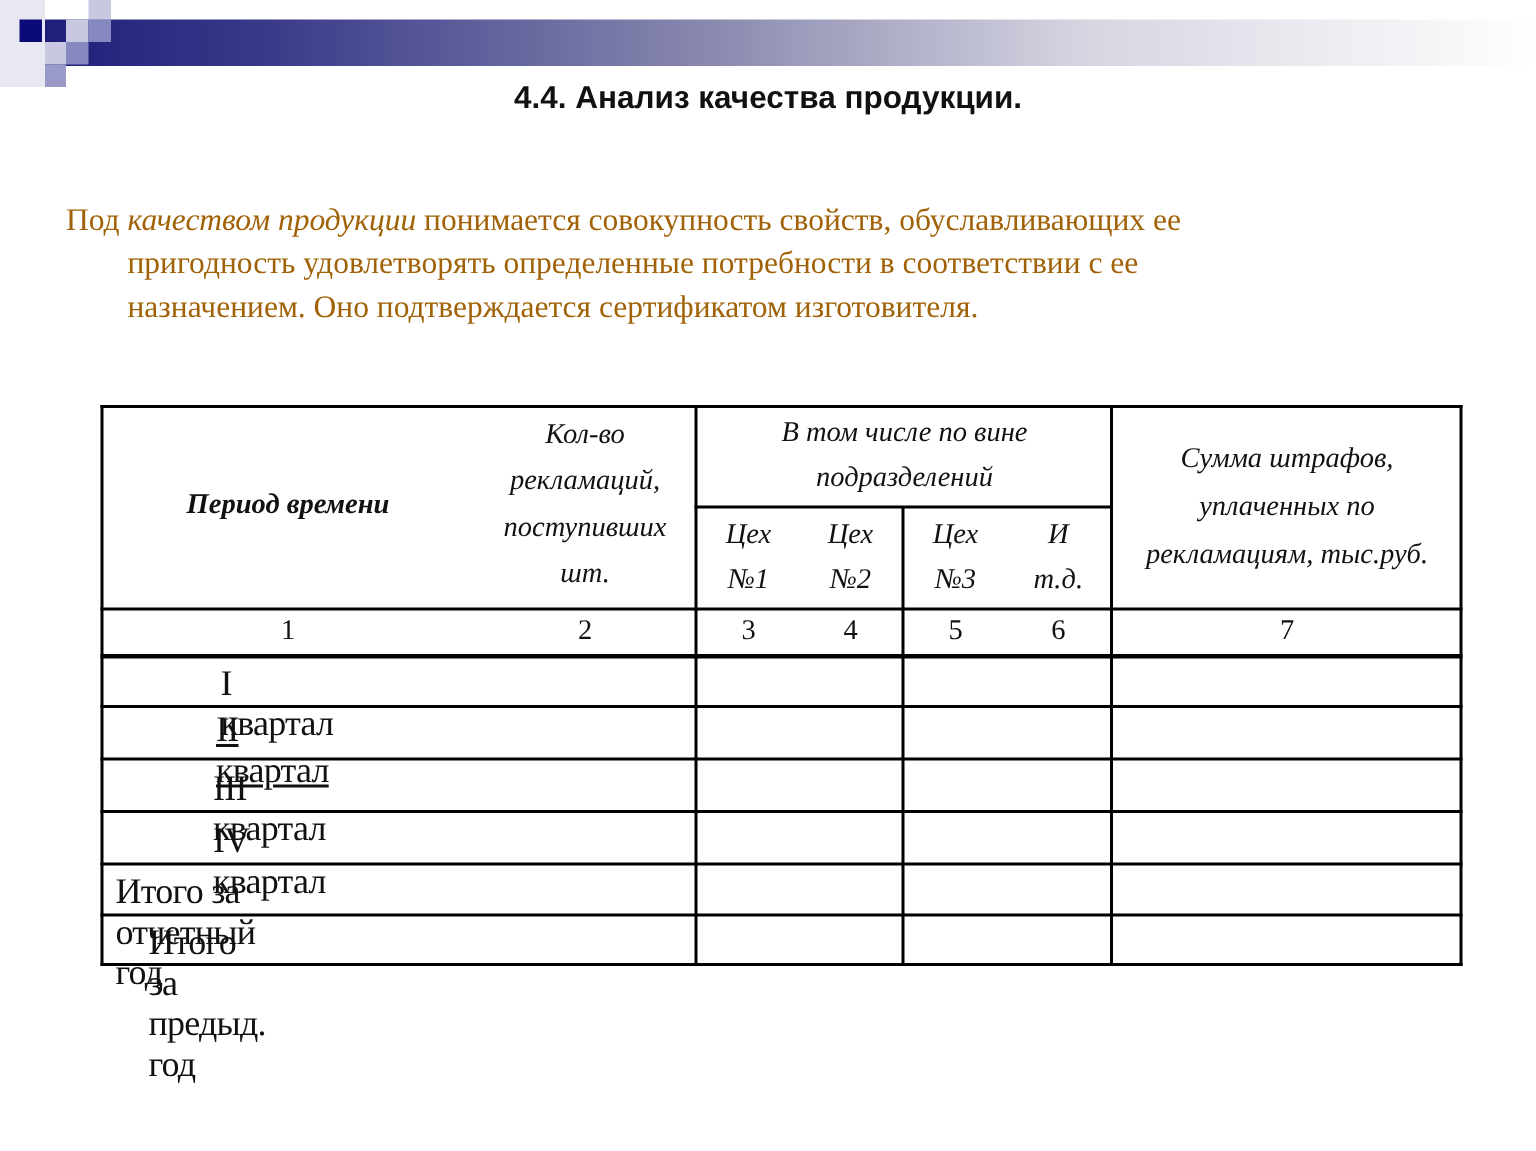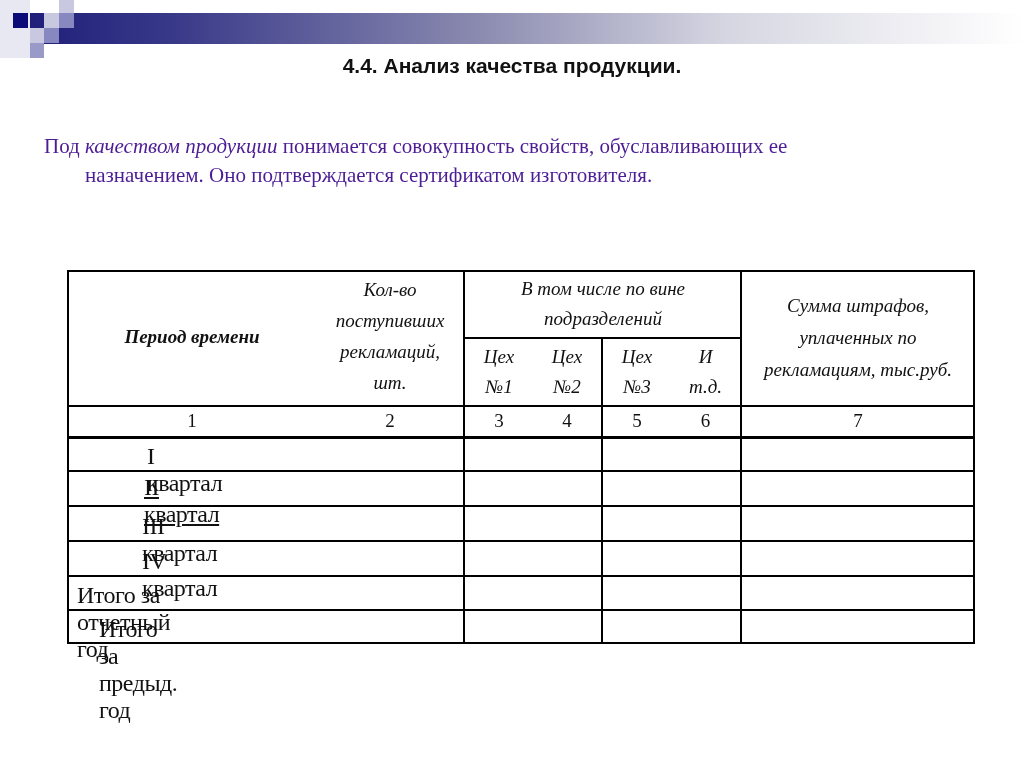--- a/index.html
+++ b/index.html
@@ -1,20 +1,20 @@
 <!DOCTYPE html>
 <html><head>
 <meta charset="utf-8">
 <style>
   html,body{margin:0;padding:0;background:#fff;}
   body{width:1024px;height:767px;position:relative;overflow:hidden;font-family:"Liberation Serif",serif;}
   .bar{position:absolute;left:30px;top:13px;width:994px;height:31px;background:linear-gradient(to right,#1f1f7a 0%,#3a3a8a 15%,#8a8ab0 45%,#d6d6e2 70%,#ffffff 100%);}
   .sq{position:absolute;}
   .title{position:absolute;left:0;width:1024px;top:54px;text-align:center;font-family:"Liberation Sans",sans-serif;font-weight:bold;font-size:21px;color:#111;}
-  .para{position:absolute;left:44px;top:132px;width:930px;font-size:21px;line-height:29px;color:#4c1d95;}
+  .para{position:absolute;left:44px;top:132px;width:930px;font-size:21px;line-height:29px;color:#a16207;}
   .para .l{display:block;}
   .para .ind{padding-left:41px;}
   .tbl{position:absolute;left:67px;top:270px;}
   .ln{position:absolute;background:#000;}
   .cell{position:absolute;text-align:center;font-style:italic;font-size:19px;line-height:30px;color:#111;font-family:"Liberation Serif",serif;}
   .num{position:absolute;font-size:19px;color:#111;text-align:center;}
   .rowlbl{position:absolute;font-size:24px;color:#111;font-family:"Liberation Serif",serif;letter-spacing:-0.5px;}
 </style>
 </head>
 <body>
@@ -26,20 +26,21 @@
 <div class="sq" style="left:59px;top:0;width:15px;height:13px;background:#c8c8e0;"></div>
 <div class="sq" style="left:59px;top:13px;width:15px;height:15px;background:#8888c0;"></div>
 <div class="sq" style="left:30px;top:28px;width:14px;height:15px;background:#c8c8e0;"></div>
 <div class="sq" style="left:44px;top:28px;width:15px;height:15px;background:#8888c0;"></div>
 <div class="sq" style="left:30px;top:43px;width:14px;height:15px;background:#9a9ac8;"></div>
 
 <div class="title">4.4. Анализ качества продукции.</div>
 
 <div class="para">
   <span class="l"><span>Под </span><i>качеством продукции</i><span> понимается совокупность свойств, обуславливающих ее</span></span>
+  <span class="l ind">пригодность удовлетворять определенные потребности в соответствии с ее</span>
   <span class="l ind">назначением. Оно подтверждается сертификатом изготовителя.</span>
 </div>
 
 <div class="tbl">
 
   <div class="ln" style="left:0;top:0;width:908px;height:2px;"></div>
   <div class="ln" style="left:0;top:372px;width:908px;height:2px;"></div>
   <div class="ln" style="left:0;top:0;width:2px;height:374px;"></div>
   <div class="ln" style="left:906px;top:0;width:2px;height:374px;"></div>
   <div class="ln" style="left:396px;top:0;width:2px;height:374px;"></div>
@@ -50,22 +51,22 @@
   <div class="ln" style="left:0;top:166px;width:908px;height:3px;"></div>
   <div class="ln" style="left:0;top:200px;width:908px;height:2px;"></div>
   <div class="ln" style="left:0;top:235px;width:908px;height:2px;"></div>
   <div class="ln" style="left:0;top:270px;width:908px;height:2px;"></div>
   <div class="ln" style="left:0;top:305px;width:908px;height:2px;"></div>
   <div class="ln" style="left:0;top:339px;width:908px;height:2px;"></div>
 
   <div class="cell" style="left:0;top:52px;width:250px;font-weight:bold;">Период времени</div>
   <div class="cell" style="left:250px;top:4px;width:146px;line-height:31px;">
     <div>Кол-во</div>
+    <div>рекламаций,</div>
     <div>поступивших</div>
-    <div>рекламаций,</div>
     <div>шт.</div>
   </div>
   <div class="cell" style="left:398px;top:4px;width:276px;">
     <div>В том числе по вине</div>
     <div>подразделений</div>
   </div>
   <div class="cell" style="left:398px;top:72px;width:68px;">
     <div>Цех</div>
     <div>№1</div>
   </div>

